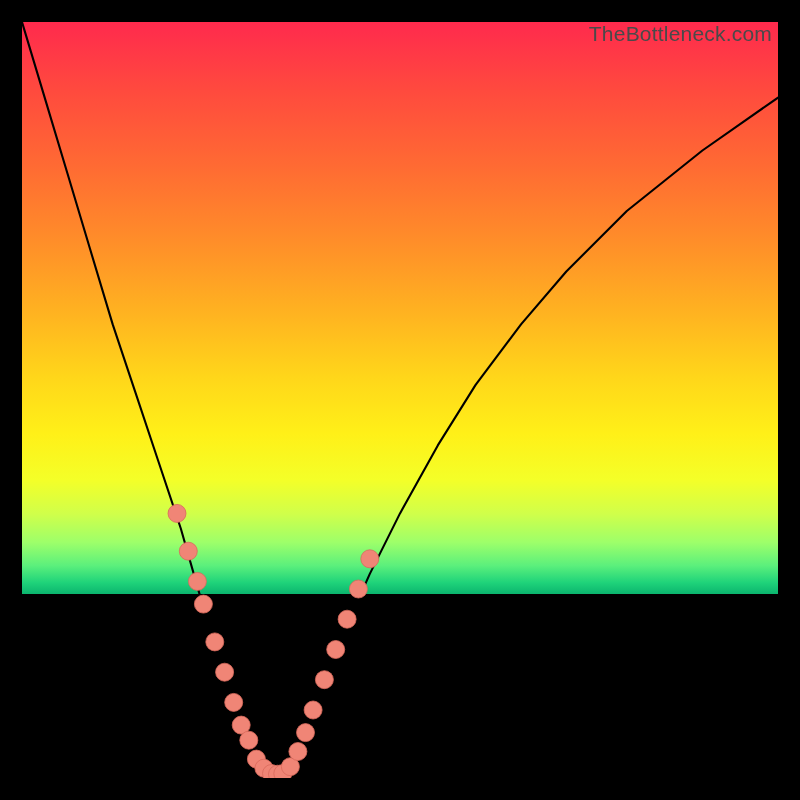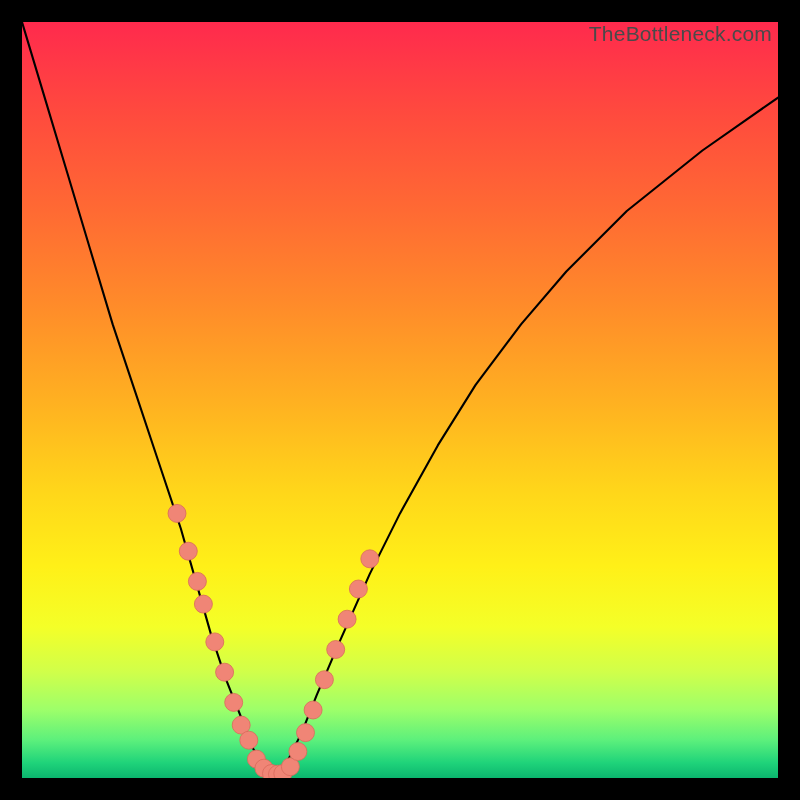--- a/index.html
+++ b/index.html
@@ -14,21 +14,21 @@
   .frame {
     position: relative;
     width: 800px;
     height: 800px;
   }
   .plot {
     position: absolute;
     left: 22px;
     top: 22px;
     width: 756px;
-    height: 756px;
+    height: 572px;
     background: linear-gradient(to bottom,
       #ff2a4d 0%,
       #ff4a3e 12%,
       #ff6a33 25%,
       #ff8a2a 37%,
       #ffb021 50%,
       #ffd61a 62%,
       #fff018 72%,
       #f4ff28 80%,
       #d0ff4a 86%,

